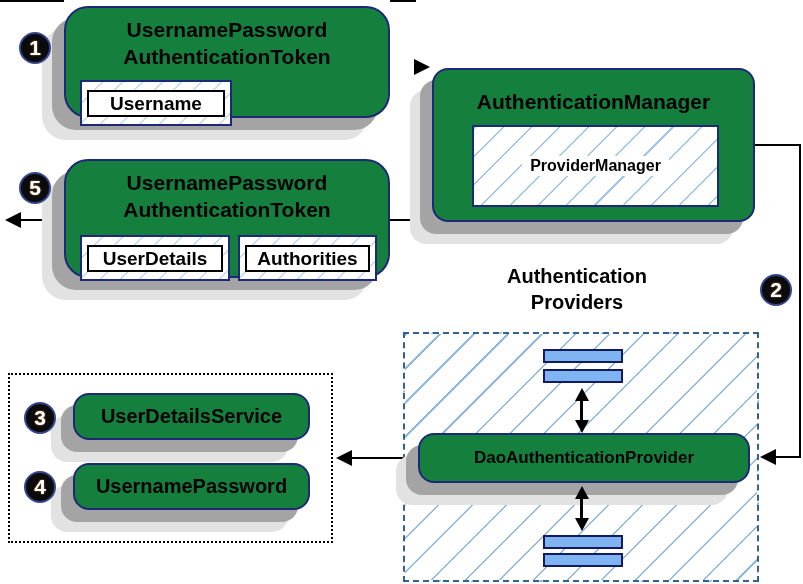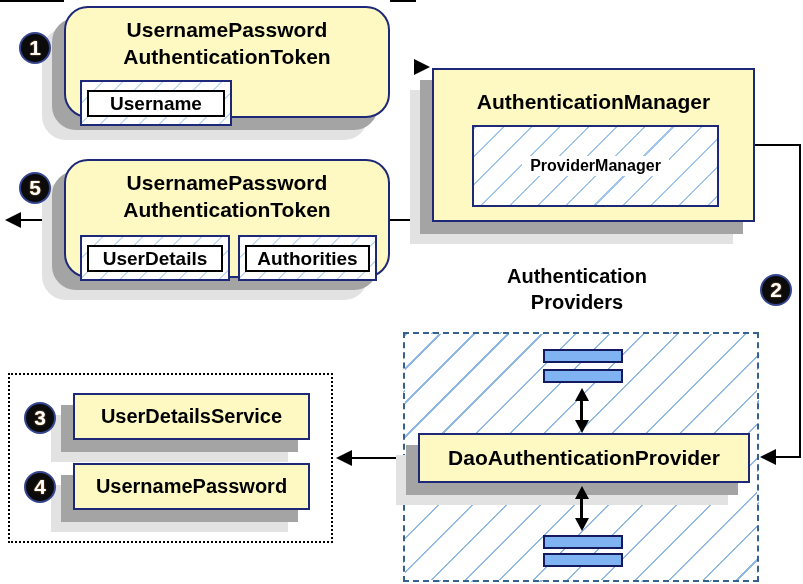--- a/index.html
+++ b/index.html
@@ -20,24 +20,24 @@
   .tri-left  { border-top:8px solid transparent; border-bottom:8px solid transparent; border-right:16px solid #000; }
   .varrow { position:absolute; width:16px; }
   .varrow .vstem { position:absolute; left:6px; top:9px; bottom:9px; width:3px; background:#000; }
   .varrow .tri-up   { position:absolute; left:1px; top:0; width:0; height:0;
       border-left:7px solid transparent; border-right:7px solid transparent; border-bottom:13px solid #000; }
   .varrow .tri-down { position:absolute; left:1px; bottom:0; width:0; height:0;
       border-left:7px solid transparent; border-right:7px solid transparent; border-top:13px solid #000; }
   
   .node {
     position:absolute;
-    background:#fef9c3;
+    background:#15803d;
     border:2.5px solid #1d2878;
   }
-  .shadow2 { box-shadow: -12px 12px 0 #a4a4a4, -22px 22px 0 #e2e2e2; }
+  .shadow2 { box-shadow: -12px 12px 0 #a4a4a4, -22px 22px 0 #e2e2e2; border-radius: 16px; }
   .round { border-radius:24px; }
   .node-title { position:absolute; left:0; right:0; text-align:center; font-weight:bold; }
   .token-title { top:8px; font-size:21px; line-height:27px; }
   .token-title span { display:block; }
   .field {
     position:absolute; height:46px;
     background-color:#fff;
     background-image: repeating-linear-gradient(135deg, #c4daf4 0 1.4px, transparent 1.4px 14px);
     border:2px solid #1d2878;
     display:flex; align-items:center; justify-content:center;
@@ -62,21 +62,21 @@
     position:absolute;
     background-color:#fff;
     background-image: repeating-linear-gradient(135deg, #8fb9e2 0 1.6px, transparent 1.6px 24px);
     border:2.5px dashed #36618f;
   }
   .bar {
     position:absolute; width:80px; height:14px;
     background:#7fb3f2; border:2px solid #141a5e;
   }
   .flexcenter { display:flex; align-items:center; justify-content:center; }
-  .dao-title { font-weight:bold; font-size:21px; }
+  .dao-title { font-weight:bold; font-size:17px; }
   .dotted-group { position:absolute; background:#fff; border:2.5px dotted #000; }
   .svc-title { font-weight:bold; font-size:20px; }
   
   .num {
     position:absolute; width:32px; height:32px; border-radius:50%;
     background:#0b0b0b; border:2px solid #35458f;
     color:#fff; font-weight:bold; font-size:21px;
     display:flex; align-items:center; justify-content:center;
     text-shadow: 0 0 2px rgba(224,138,46,0.85);
   }

